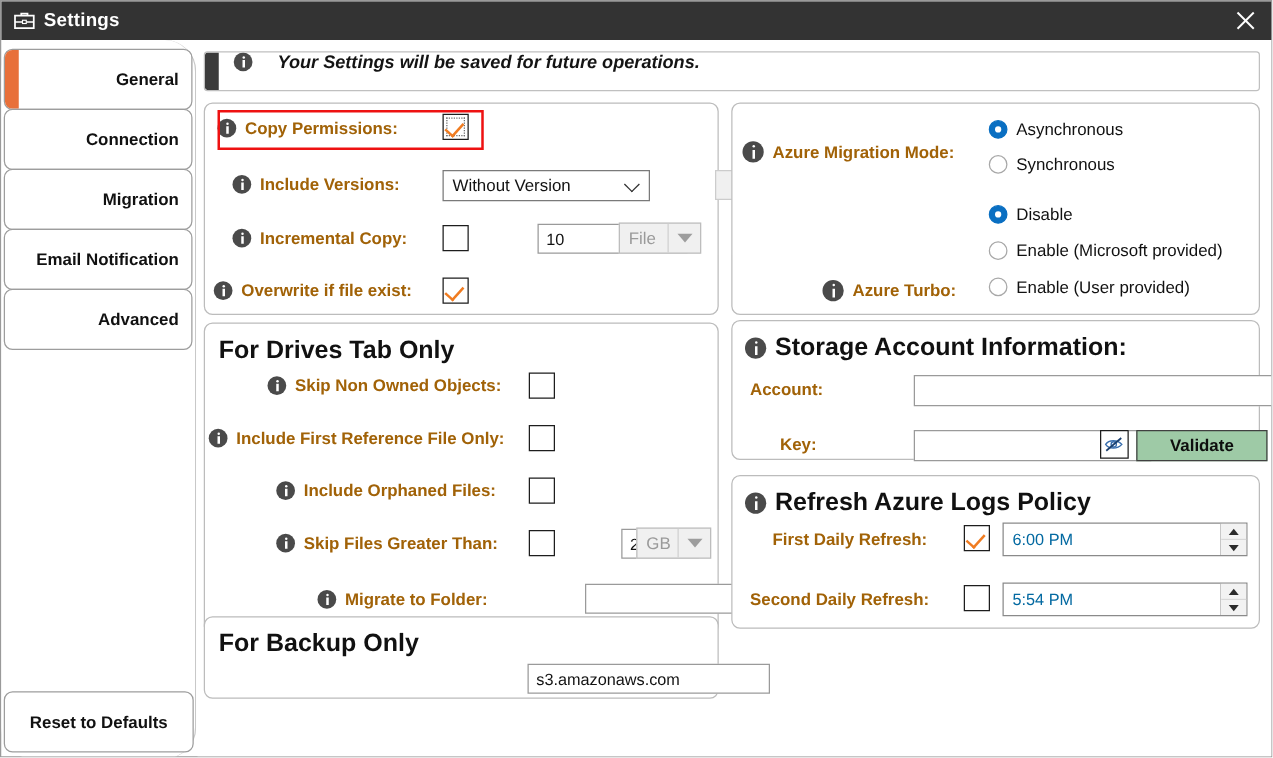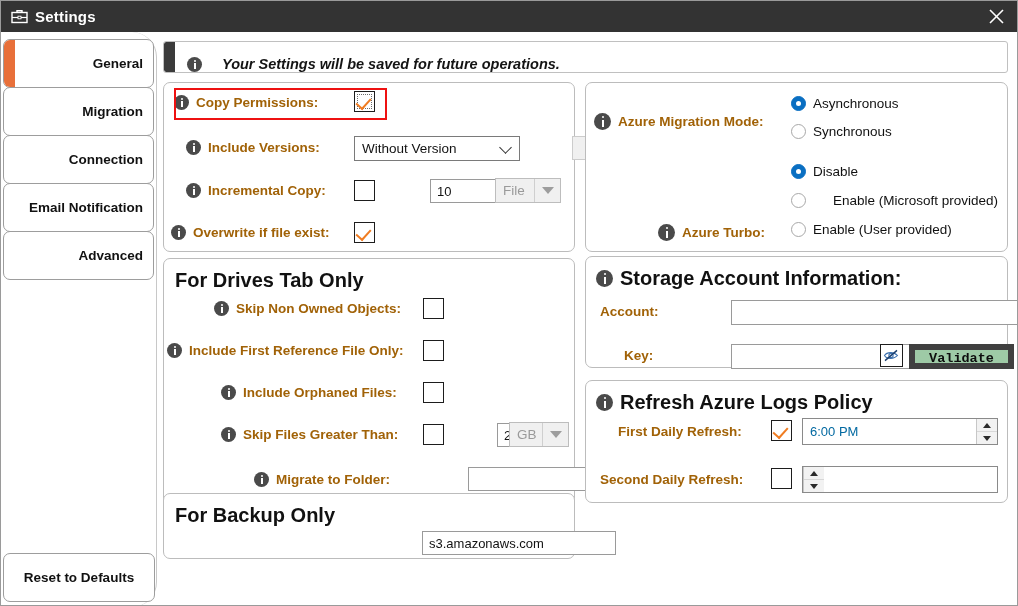--- a/index.html
+++ b/index.html
@@ -96,21 +96,21 @@
     background: #ffffff;
   }
 
   
   .banner {
     position: absolute; left: 5px; top: 9px;
     width: 845px; height: 32px;
     border: 1px solid #c0c0c0;
     border-radius: 3px;
     background: #ffffff;
-    display: flex; align-items: flex-end;
+    display: flex; align-items: flex-start;
     overflow: hidden;
   }
   .banner-cap {
     width: 11px; height: 100%;
     background: #3b3b3b;
     border-top-left-radius: 2px;
     border-bottom-left-radius: 2px;
   }
   .banner-text {
     margin-left: 20px;
@@ -282,22 +282,22 @@
     border: 1px solid #1d1d1d;
     background: #ffffff;
     display: flex; align-items: center; justify-content: center;
     cursor: pointer;
     flex: 0 0 auto;
   }
 
   .validate {
     width: 105px; height: 25px;
     background: #9ecaa6;
-    border: 6px solid #404040;
-    font-family: Liberation Mono, monospace;
+    border: 1px solid #404040;
+    font-family: Liberation Sans, sans-serif;
     font-size: 13.5px;
     font-weight: bold;
     color: #0e0e0e;
     cursor: pointer;
   }
 
   
   .spin {
     display: flex; align-items: stretch;
     border: 1px solid #8a8a8a;
@@ -369,24 +369,24 @@
         <line x1="15" y1="2" x2="2" y2="15" stroke="#ffffff" stroke-width="1.6"></line>
       </svg>
     </div>
   </div>
 
   <div class="sidebar">
     <div class="side-tab active">
       <span>General</span>
     </div>
     <div class="side-tab">
+      <span>Connection</span>
+    </div>
+    <div class="side-tab">
       <span>Migration</span>
-    </div>
-    <div class="side-tab">
-      <span>Connection</span>
     </div>
     <div class="side-tab">
       <span>Email Notification</span>
     </div>
     <div class="side-tab">
       <span>Advanced</span>
     </div>
     <button class="reset-btn">Reset to Defaults</button>
   </div>
 
@@ -504,21 +504,21 @@
       <div class="row" style="left:72px; top:141px;">
         <span class="info big ico-gap"></span>
         <span class="lbl">Azure Turbo:</span>
       </div>
 
       <div style="position:absolute; left:205px; top:81px;">
         <div class="radio-row" style="margin-bottom:14px;">
           <span class="rd sel"></span>
           <span class="lbl-n">Disable</span>
         </div>
-        <div class="radio-row" style="margin-bottom:14px;gap:20px;">
+        <div class="radio-row" style="margin-bottom:14px;">
           <span class="rd"></span>
           <span class="lbl-n">Enable (Microsoft provided)</span>
         </div>
         <div class="radio-row">
           <span class="rd"></span>
           <span class="lbl-n">Enable (User provided)</span>
         </div>
       </div>
     </div>
 
@@ -559,20 +559,21 @@
             </span>
           <span class="spin-b">
               <span class="tri-dn-s"></span>
             </span>
         </span>
       </div>
 
       <div class="lbl" style="position:absolute; left:14px; top:91px;">Second Daily Refresh:</div>
       <div class="cb" style="position:absolute; left:185px; top:87px;"></div>
       <div class="spin" style="position:absolute; left:216px; top:85px;">
+        <input value="5:54 PM" style="">
         <span class="spin-btns">
           <span class="spin-b">
               <span class="tri-up-s"></span>
             </span>
           <span class="spin-b">
               <span class="tri-dn-s"></span>
             </span>
         </span>
       </div>
     </div>

